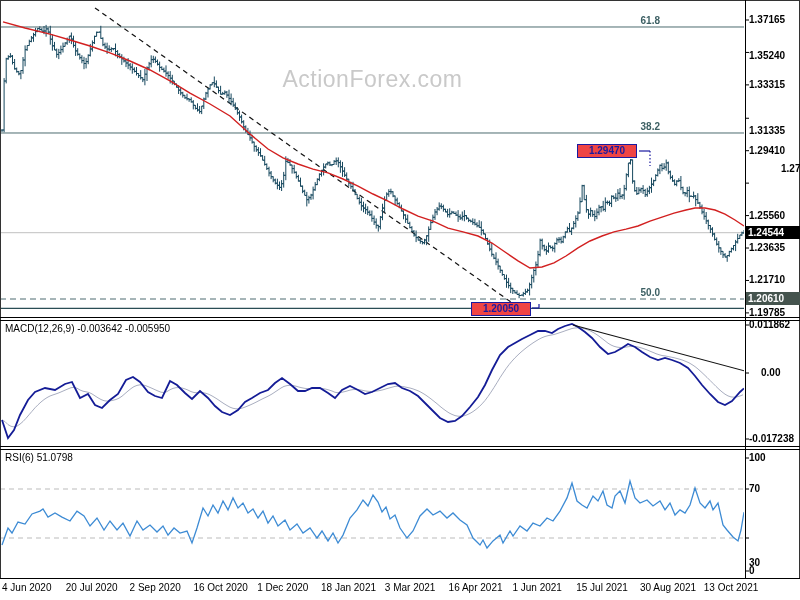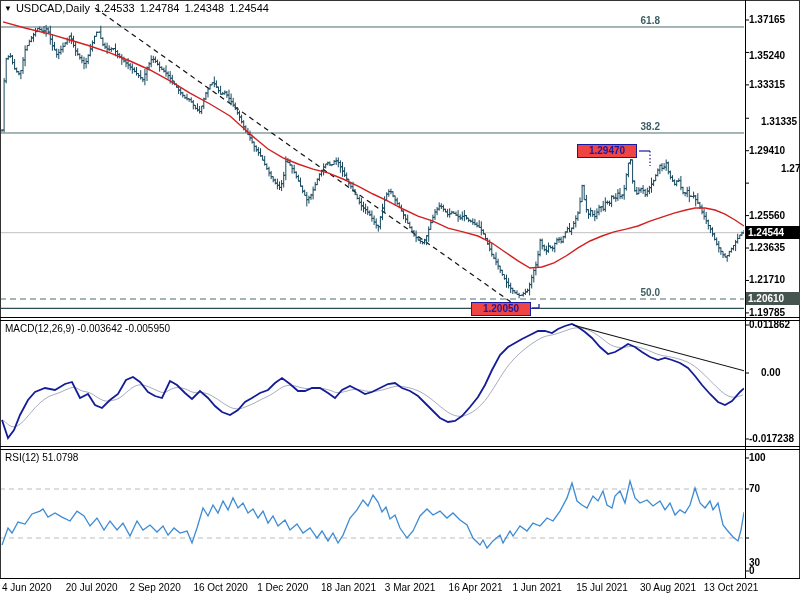--- a/index.html
+++ b/index.html
@@ -21,20 +21,21 @@
   .callout{position:absolute;z-index:4;background:#ef4444;border:1.5px solid #1a1aa0;color:#1a1aa0;
        font-size:10px;font-weight:bold;width:58px;height:12px;line-height:12px;text-align:center;}
   #c-high{left:577px;top:144px;}
   #c-low{left:471px;top:302px;}
   .panel-title{position:absolute;left:5px;z-index:3;font-size:10px;color:#000;white-space:nowrap;}
 </style>
 </head>
 <body>
 
 <div id="win">
+  <div class="watermark">ActionForex.com</div>
   <svg id="chart-svg" width="800" height="600">
       <defs>
         <clipPath id="cMain">
           <rect x="1" y="1" width="743" height="316"></rect>
         </clipPath>
         <clipPath id="cMacd">
           <rect x="1" y="320" width="743" height="126"></rect>
         </clipPath>
         <clipPath id="cRsi">
           <rect x="1" y="449" width="743" height="129"></rect>
@@ -1142,38 +1143,35 @@
       <line x1="745" y1="312.9051399999999" x2="749" y2="312.9051399999999" stroke="#000" stroke-width="1"></line>
       <line x1="745" y1="325" x2="749" y2="325" stroke="#000" stroke-width="1"></line>
       <line x1="745" y1="373" x2="749" y2="373" stroke="#000" stroke-width="1"></line>
       <line x1="745" y1="439" x2="749" y2="439" stroke="#000" stroke-width="1"></line>
       <line x1="745" y1="458" x2="749" y2="458" stroke="#000" stroke-width="1"></line>
       <line x1="745" y1="489" x2="749" y2="489" stroke="#000" stroke-width="1"></line>
       <line x1="745" y1="538" x2="749" y2="538" stroke="#000" stroke-width="1"></line>
       <line x1="745" y1="571" x2="749" y2="571" stroke="#000" stroke-width="1"></line>
     </svg>
 
-  <div class="hdr">
-    <span class="tri">▼</span><span>USDCAD,Daily</span><span>1.24533</span><span>1.24784</span><span>1.24348</span><span>1.24544</span>
-  </div>
 
   <div class="panel-title" style="top:323px;">MACD(12,26,9) -0.003642 -0.005950</div>
-  <div class="panel-title" style="top:452px;">RSI(12) 51.0798</div>
+  <div class="panel-title" style="top:452px;">RSI(6) 51.0798</div>
 
   <div class="tag tag-price">1.24544</div>
   <div class="tag tag-fib">1.20610</div>
 
   <div class="callout" id="c-high">1.29470</div>
   <div class="callout" id="c-low">1.20050</div>
 
   <div id="labels">
       <div class="axis-label" style="top: 14px;">1.37165</div>
       <div class="axis-label" style="top: 50px;">1.35240</div>
       <div class="axis-label" style="top: 78.884px;">1.33315</div>
-      <div class="axis-label" style="top: 116px; margin-left: 12px;">1.31335</div>
+      <div class="axis-label" style="top: 125px;">1.31335</div>
       <div class="axis-label" style="top: 144.695px;">1.29410</div>
       <div class="axis-label" style="top: 163px; padding-left: 32px;">1.27485</div>
       <div class="axis-label" style="top: 209.579px;">1.25560</div>
       <div class="axis-label" style="top: 242.021px;">1.23635</div>
       <div class="axis-label" style="top: 274.463px;">1.21710</div>
       <div class="axis-label" style="top: 306.905px;">1.19785</div>
       <div class="axis-label" style="top: 319px;">0.011862</div>
       <div class="axis-label" style="top: 367px; margin-left: 12px;">0.00</div>
       <div class="axis-label" style="top: 433px;">-0.017238</div>
       <div class="axis-label" style="top: 452px;">100</div>

